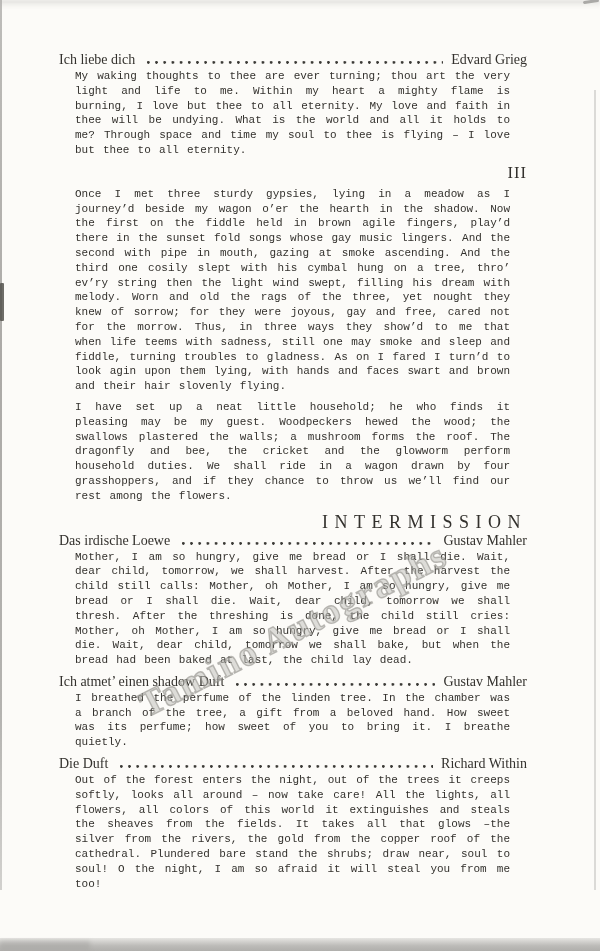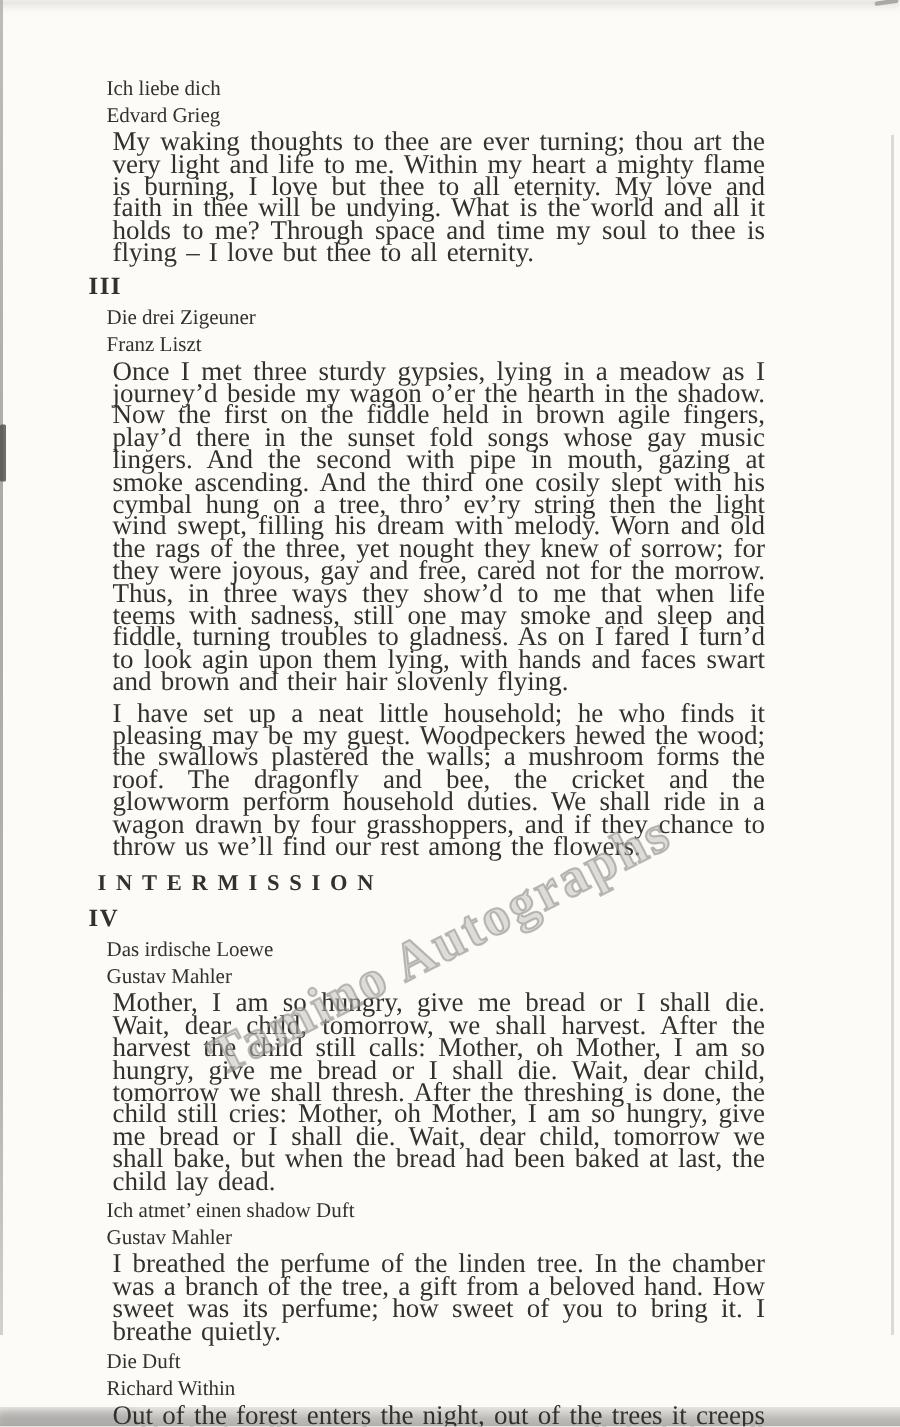--- a/index.html
+++ b/index.html
@@ -72,48 +72,48 @@
     width: 468px;
     z-index: 2;
   }
   .song { margin-bottom: 6px; }
   .song-head {
     display: flex;
     align-items: baseline;
     font-size: 14px;
     line-height: 15px;
     white-space: nowrap;
-    flex-direction: column;
   }
   .song-title { flex: 0 0 auto; }
   .leader {
     flex: 1 1 auto;
     height: 3px;
     margin: 0 8px 0 12px;
     background-image: radial-gradient(circle at 1.3px 1.4px, #3b3a36 1.1px, rgba(0,0,0,0) 1.6px);
     background-size: 8.2px 3px;
     background-repeat: repeat-x;
   }
   .composer { flex: 0 0 auto; text-align: center; }
   .song-text {
     margin: 2px 17px 0 16px;
-    font-size: 18px;
+    font-size: 11px;
     line-height: 14.8px;
     word-spacing: 1.6px;
     text-align: justify;
+    font-family: Liberation Mono, monospace;
   }
-  .heading { text-align: left; font-weight: bold; }
+  .heading { text-align: right; font-weight: normal; }
   .heading-numeral {
     font-size: 16.5px;
     line-height: 18px;
     letter-spacing: 1px;
     margin: 5px 0 5px;
   }
   .heading-intermission {
-    font-size: 15px;
+    font-size: 18px;
     line-height: 17px;
     letter-spacing: 6.5px;
     padding-left: 6px; 
     margin: 10px 0 2px;
   }
 </style>
 </head>
 <body>
 
 <div class="page">
@@ -131,32 +131,26 @@
       <div class="song">
         <div class="song-head">
           <span class="song-title">Ich liebe dich</span>
           <span class="leader"></span>
           <span class="composer">Edvard Grieg</span>
         </div>
         <p class="song-text">My waking thoughts to thee are ever turning; thou art the very light and life to me. Within my heart a mighty flame is burning, I love but thee to all eternity. My love and faith in thee will be undying. What is the world and all it holds to me? Through space and time my soul to thee is flying – I love but thee to all eternity.</p>
       </div>
       <div class="heading heading-numeral">III</div>
       <div class="song">
-        <div class="song-head">
-          <span class="song-title">Die drei Zigeuner</span>
-          <span class="leader"></span>
-          <span class="composer">Franz Liszt</span>
-        </div>
         <p class="song-text">Once I met three sturdy gypsies, lying in a meadow as I journey’d beside my wagon o’er the hearth in the shadow. Now the first on the fiddle held in brown agile fingers, play’d there in the sunset fold songs whose gay music lingers. And the second with pipe in mouth, gazing at smoke ascending. And the third one cosily slept with his cymbal hung on a tree, thro’ ev’ry string then the light wind swept, filling his dream with melody. Worn and old the rags of the three, yet nought they knew of sorrow; for they were joyous, gay and free, cared not for the morrow. Thus, in three ways they show’d to me that when life teems with sadness, still one may smoke and sleep and fiddle, turning troubles to gladness. As on I fared I turn’d to look agin upon them lying, with hands and faces swart and brown and their hair slovenly flying.</p>
       </div>
       <div class="song">
         <p class="song-text">I have set up a neat little household; he who finds it pleasing may be my guest. Woodpeckers hewed the wood; the swallows plastered the walls; a mushroom forms the roof. The dragonfly and bee, the cricket and the glowworm perform household duties. We shall ride in a wagon drawn by four grasshoppers, and if they chance to throw us we’ll find our rest among the flowers.</p>
       </div>
       <div class="heading heading-intermission">INTERMISSION</div>
-      <div class="heading heading-numeral">IV</div>
       <div class="song">
         <div class="song-head">
           <span class="song-title">Das irdische Loewe</span>
           <span class="leader"></span>
           <span class="composer">Gustav Mahler</span>
         </div>
         <p class="song-text">Mother, I am so hungry, give me bread or I shall die. Wait, dear child, tomorrow, we shall harvest. After the harvest the child still calls: Mother, oh Mother, I am so hungry, give me bread or I shall die. Wait, dear child, tomorrow we shall thresh. After the threshing is done, the child still cries: Mother, oh Mother, I am so hungry, give me bread or I shall die. Wait, dear child, tomorrow we shall bake, but when the bread had been baked at last, the child lay dead.</p>
       </div>
       <div class="song">
         <div class="song-head">

